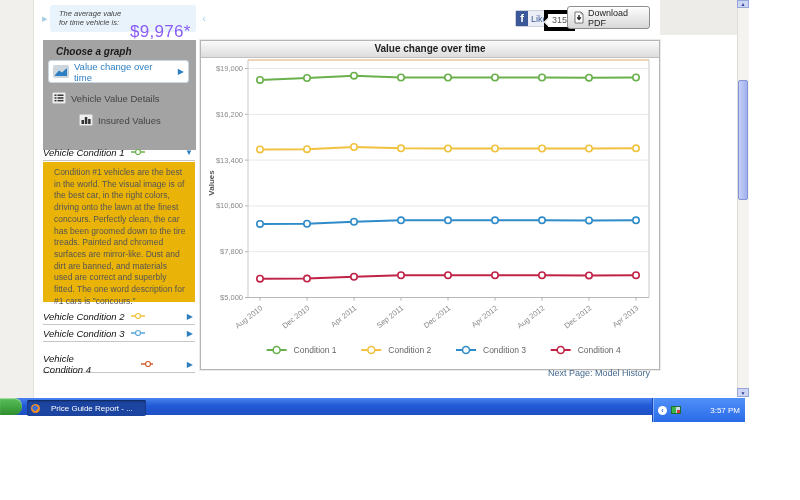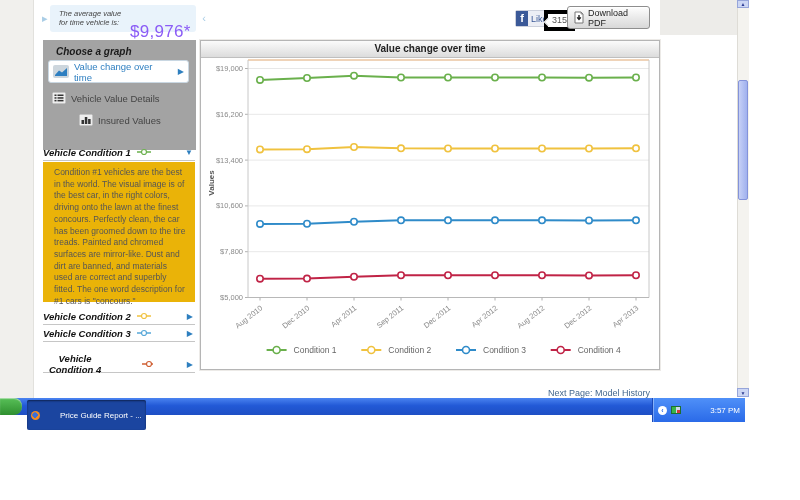--- a/index.html
+++ b/index.html
@@ -41,54 +41,54 @@
   .graph-item{position:absolute;display:flex;align-items:center;gap:5px;font-size:9.5px;color:#444;cursor:default;}
   #graph-item-0{left:48px;top:60px;width:141px;height:23px;background:#fff;border:1px solid #c9d7e2;
     border-radius:3px;color:#2e7fc1;box-sizing:border-box;padding:0 4px;}
   #graph-item-1{left:52px;top:88px;width:137px;height:20px;}
   #graph-item-2{left:60px;top:110px;width:137px;height:20px;margin-left:19px;}
   .arrow-r{margin-left:auto;color:#2e7fbf;font-size:8px;}
 
   
   .cond-row{position:absolute;left:43px;width:152px;height:16px;border-bottom:1px solid #c6c6c6;
     display:flex;align-items:center;gap:5px;}
-  .cond-label{font-size:9.5px;font-weight:bold;font-style:italic;color:#111;text-align:center;}
+  .cond-label{font-size:9.5px;font-weight:normal;font-style:italic;color:#111;}
   .cond-arrow{margin-left:auto;color:#2e7fbf;font-size:8px;padding-right:2px;}
   #cond-row-0{top:144px;}
   #cond-desc{left:43px;top:162px;width:152px;height:140px;background:#eab308;box-sizing:border-box;
     padding:5px 8px 0 11px;font-size:8.5px;line-height:11.7px;color:#555;}
   #cond-row-1{top:308px;}
   #cond-row-2{top:325px;}
   #cond-row-3{top:356px;gap:34px;}
 
   
   #chart-panel{left:200px;top:40px;width:460px;height:330px;background:#fff;border:1px solid #b5b5b5;
     box-sizing:border-box;box-shadow:0 0 0 1px #eceae7;}
   #chart-titlebar{height:16px;background:linear-gradient(#fbfbfb,#dcdcdc);border-bottom:1px solid #bfbfbf;
     text-align:center;font-weight:bold;font-size:10px;color:#222;line-height:16px;}
   #chart-svg{position:absolute;left:0;top:17px;}
   svg text{font-family:"Liberation Sans","DejaVu Sans",sans-serif;}
 
-  #next-page{left:475px;top:388px;width:175px;text-align:right;font-size:9px;color:#44688f;cursor:pointer;}
+  #next-page{left:475px;top:368px;width:175px;text-align:right;font-size:9px;color:#44688f;cursor:pointer;}
 
   
   #scrollbar{left:737px;top:0;width:12px;height:397px;background:#f4f3ef;border-left:1px solid #dedcd6;box-sizing:border-box;}
   .sb-btn{position:absolute;left:737px;width:12px;background:#ccd6f4;border:1px solid #96a5da;box-sizing:border-box;
     color:#2d3c94;font-size:5px;text-align:center;}
   #sb-up{top:0;height:8px;line-height:7px;}
   #sb-down{top:388px;height:9px;line-height:8px;}
   #sb-thumb{left:738px;top:80px;width:10px;height:120px;background:linear-gradient(90deg,#c6d0f6,#a0b1ee);
     border:1px solid #8493da;border-radius:2px;box-sizing:border-box;}
 
   
   #taskbar{left:0;top:398px;width:745px;height:17px;background:linear-gradient(#4a83f0,#2259d6 45%,#1e4fc4);}
   #start-btn{left:0;top:398px;width:22px;height:17px;background:linear-gradient(#58c058,#2f8f2f);
     border-radius:0 8px 8px 0;box-shadow:inset 0 1px 1px rgba(255,255,255,.5);}
-  #task-btn{left:27px;top:400px;width:119px;height:30px;background:#1b45a0;border-radius:2px;
-    box-shadow:inset 0 1px 2px rgba(0,0,0,.5);display:flex;align-items:center;gap:20px;
+  #task-btn{left:27px;top:400px;width:119px;height:16px;background:#1b45a0;border-radius:2px;
+    box-shadow:inset 0 1px 2px rgba(0,0,0,.5);display:flex;align-items:center;gap:11px;
     padding:0 4px;font-size:8px;color:#fff;box-sizing:border-box;white-space:nowrap;overflow:hidden;}
   #firefox-icon{width:9px;height:9px;border-radius:50%;flex:0 0 9px;
     background:radial-gradient(circle at 45% 45%,#3a6fd8 0 36%,#f08a24 40% 100%);}
   #tray{left:652px;top:398px;width:93px;height:17px;background:linear-gradient(#4f90f8,#2a6ae8);
     border-left:1px solid #1a49b8;box-shadow:inset 1px 0 0 rgba(255,255,255,.35);
     display:flex;align-items:center;gap:4px;padding:12px 5px;box-sizing:border-box;}
   #tray-chevron{width:9px;height:9px;border-radius:50%;background:#fff;color:#2a6ae8;font-size:7px;
     line-height:9px;text-align:center;font-weight:bold;}
   #tray-icon{width:10px;height:8px;background:linear-gradient(90deg,#39b54a 0 50%,#cfd8e8 50% 100%);
     border:1px solid #1f6f2e;box-sizing:border-box;position:relative;}

